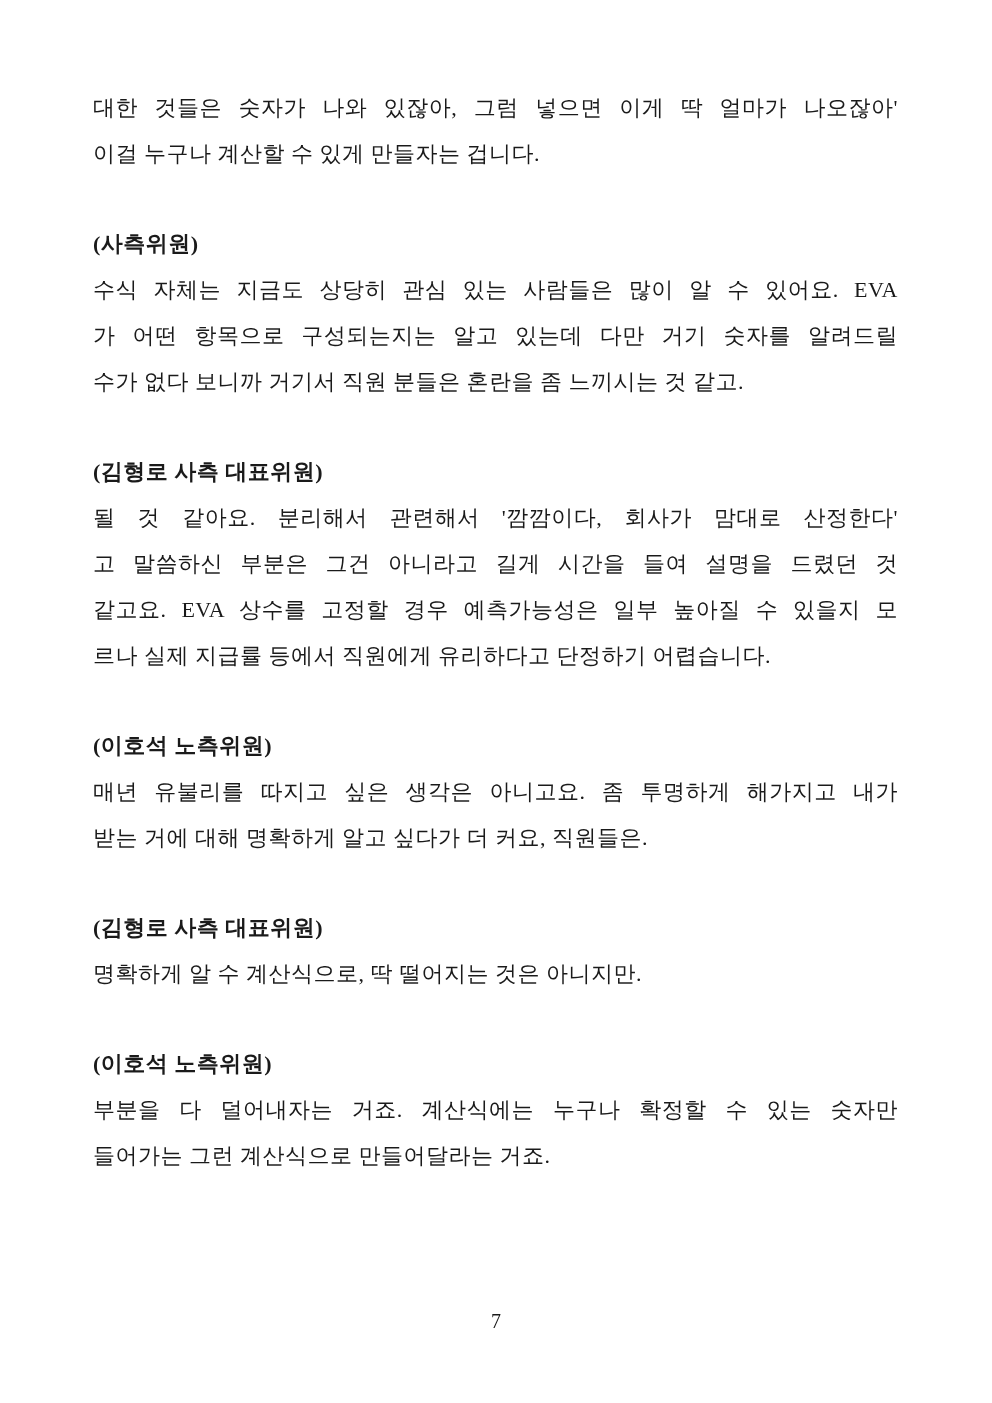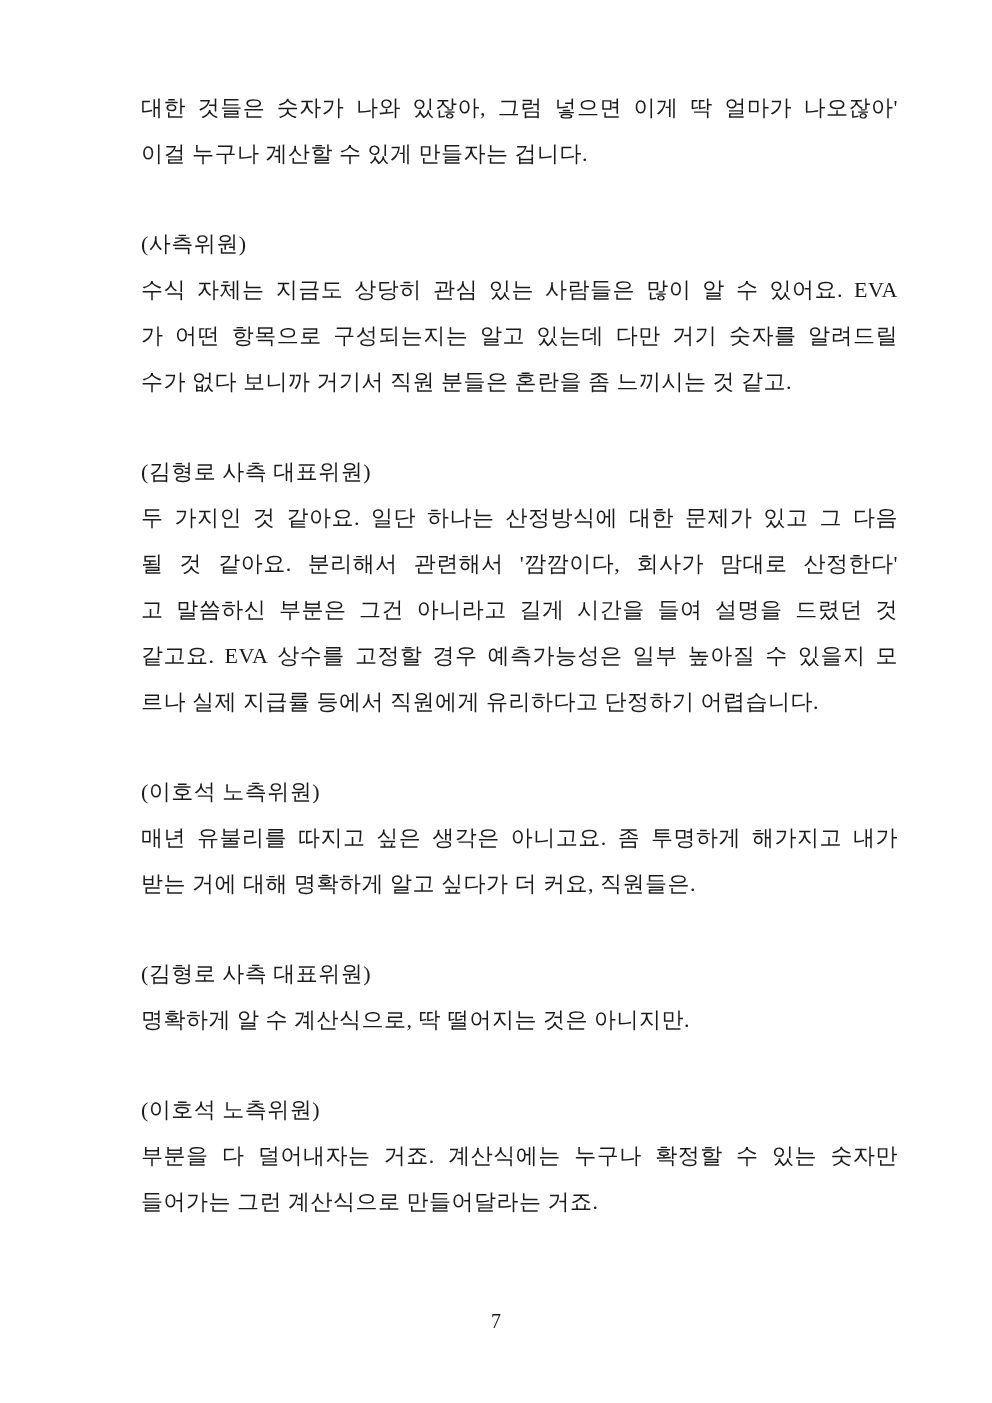--- a/index.html
+++ b/index.html
@@ -25,29 +25,29 @@
     line-height: 46px;
     letter-spacing: 0.5px;
   }
   .block + .block {
     margin-top: 44px;
   }
   .line {
     text-align: left;
     text-align-last: left;
     min-height: 46px;
-    margin-left: 48px;
   }
   .line.just {
     text-align: justify;
     text-align-last: justify;
   }
   .speaker {
     text-align: left;
     text-align-last: left;
+    font-weight: bold;
   }
   .page-number {
     position: absolute;
     top: 1308px;
     left: 0;
     width: 100%;
     text-align: center;
     font-size: 20px;
     line-height: 26px;
     letter-spacing: 0;
@@ -66,21 +66,20 @@
 
   <section class="block">
     <div class="line speaker">(사측위원)</div>
   <div class="line just">수식 자체는 지금도 상당히 관심 있는 사람들은 많이 알 수 있어요. EVA</div>
         <div class="line just">가 어떤 항목으로 구성되는지는 알고 있는데 다만 거기 숫자를 알려드릴</div>
         <div class="line">수가 없다 보니까 거기서 직원 분들은 혼란을 좀 느끼시는 것 같고.</div>
       </section>
 
   <section class="block">
     <div class="line speaker">(김형로 사측 대표위원)</div>
-  <div class="line just">두 가지인 것 같아요. 일단 하나는 산정방식에 대한 문제가 있고 그 다음</div>
         <div class="line just">될 것 같아요. 분리해서 관련해서 '깜깜이다, 회사가 맘대로 산정한다'</div>
         <div class="line just">고 말씀하신 부분은 그건 아니라고 길게 시간을 들여 설명을 드렸던 것</div>
         <div class="line just">같고요. EVA 상수를 고정할 경우 예측가능성은 일부 높아질 수 있을지 모</div>
         <div class="line">르나 실제 지급률 등에서 직원에게 유리하다고 단정하기 어렵습니다.</div>
       </section>
 
   <section class="block">
     <div class="line speaker">(이호석 노측위원)</div>
   <div class="line just">매년 유불리를 따지고 싶은 생각은 아니고요. 좀 투명하게 해가지고 내가</div>
         <div class="line">받는 거에 대해 명확하게 알고 싶다가 더 커요, 직원들은.</div>

